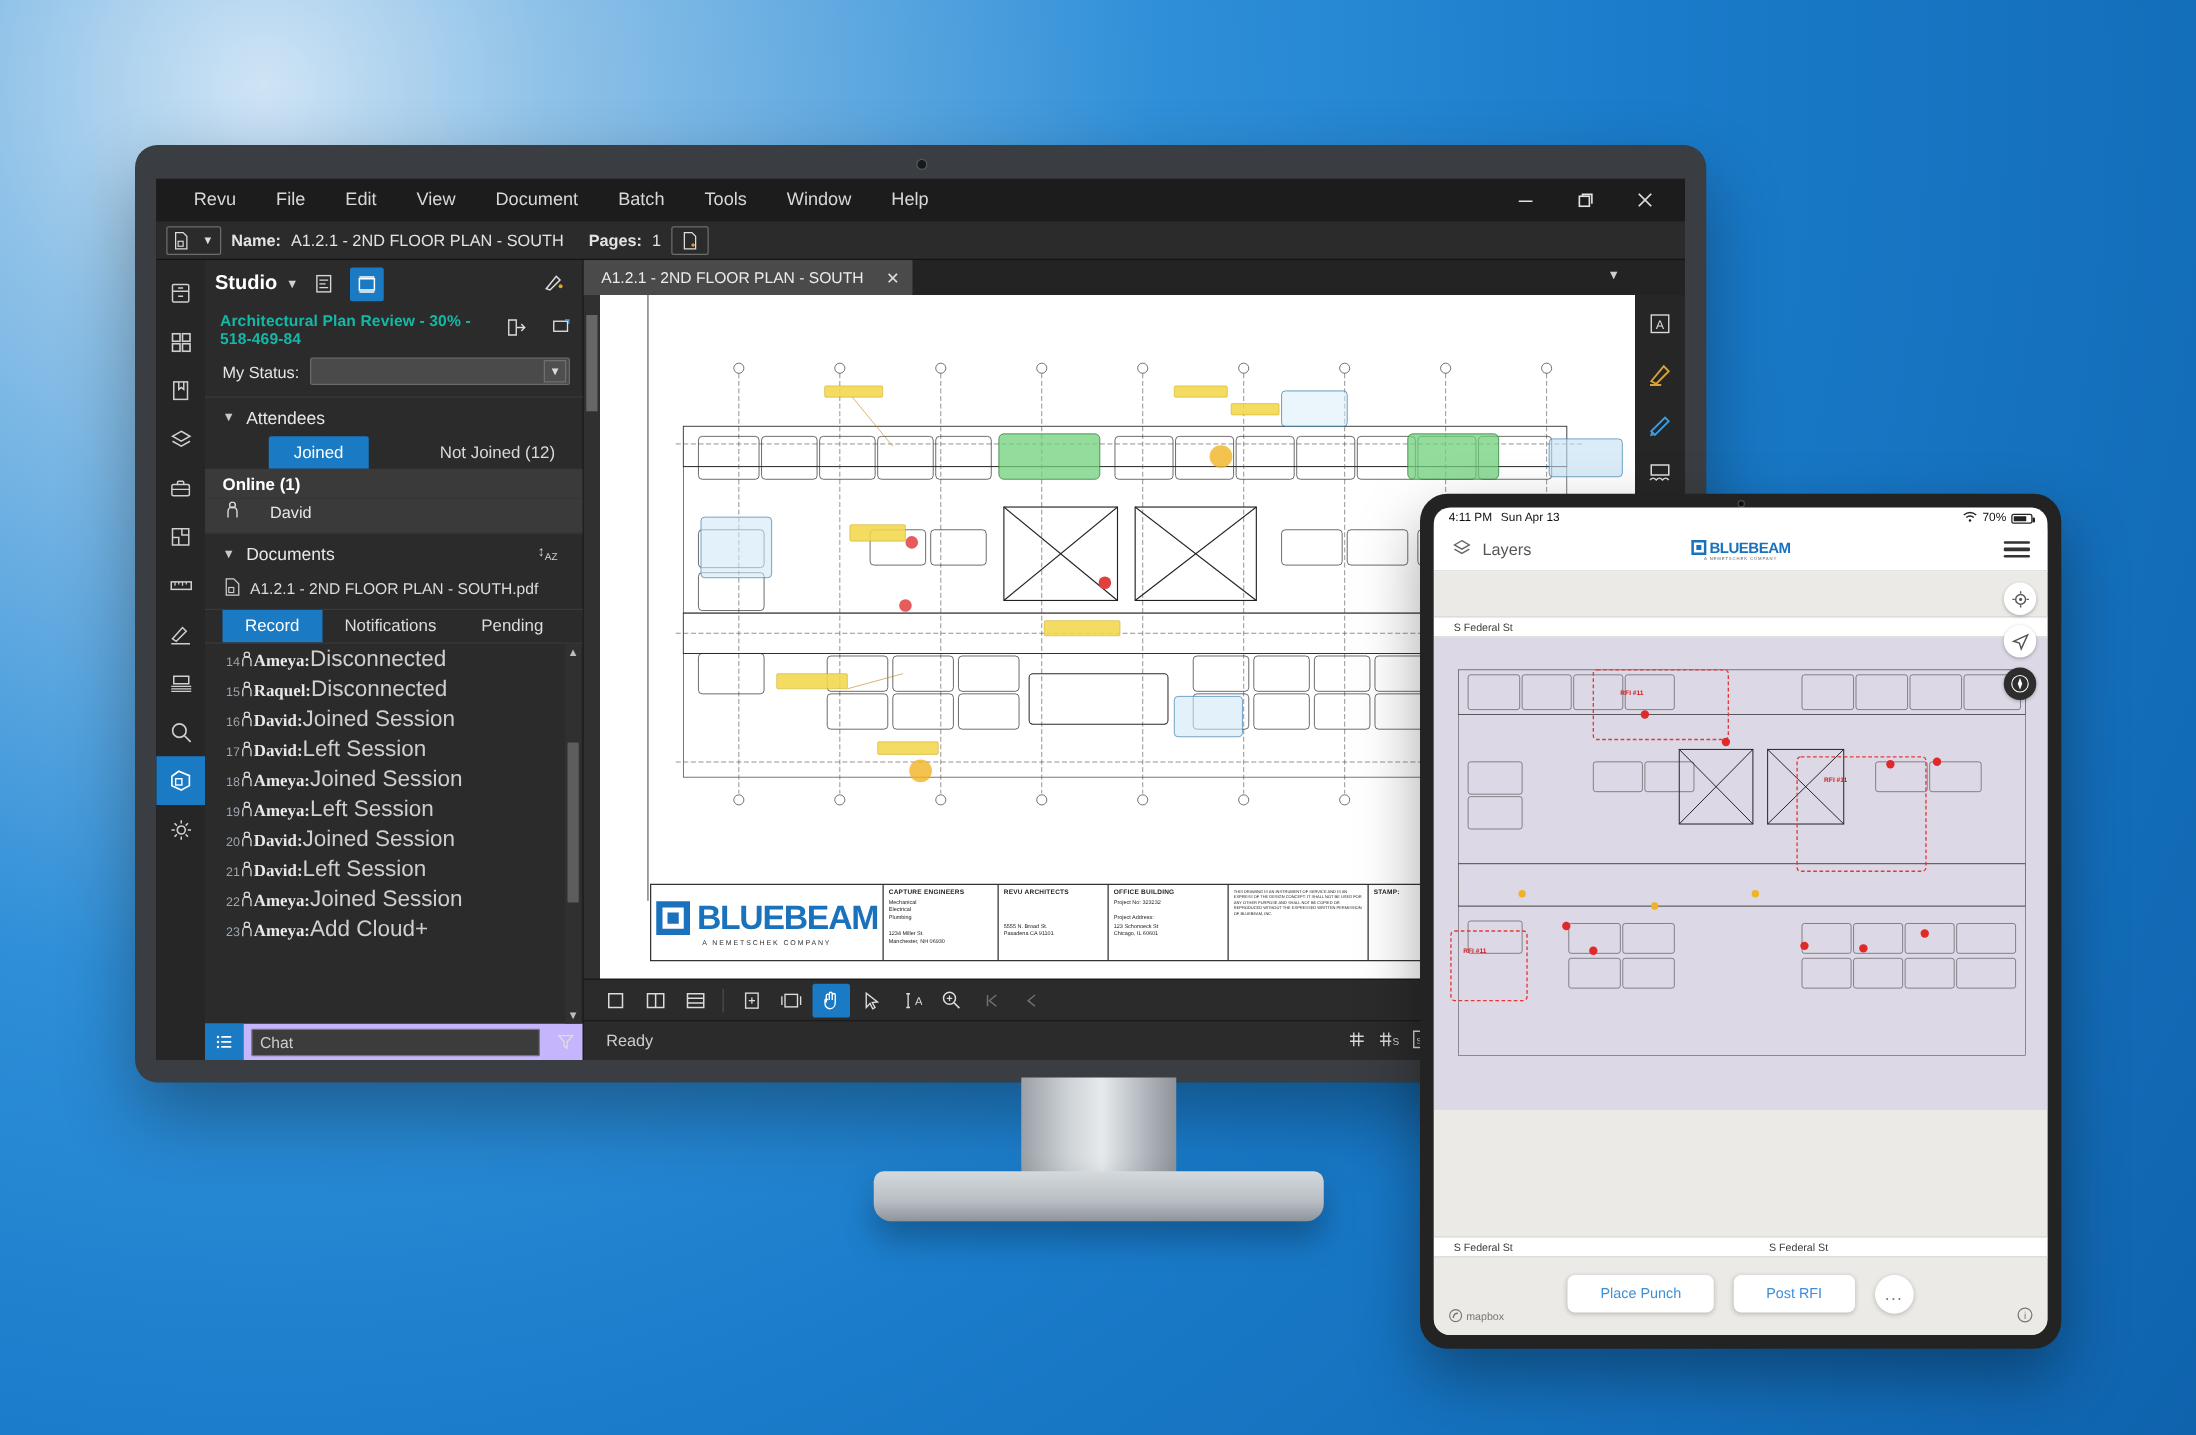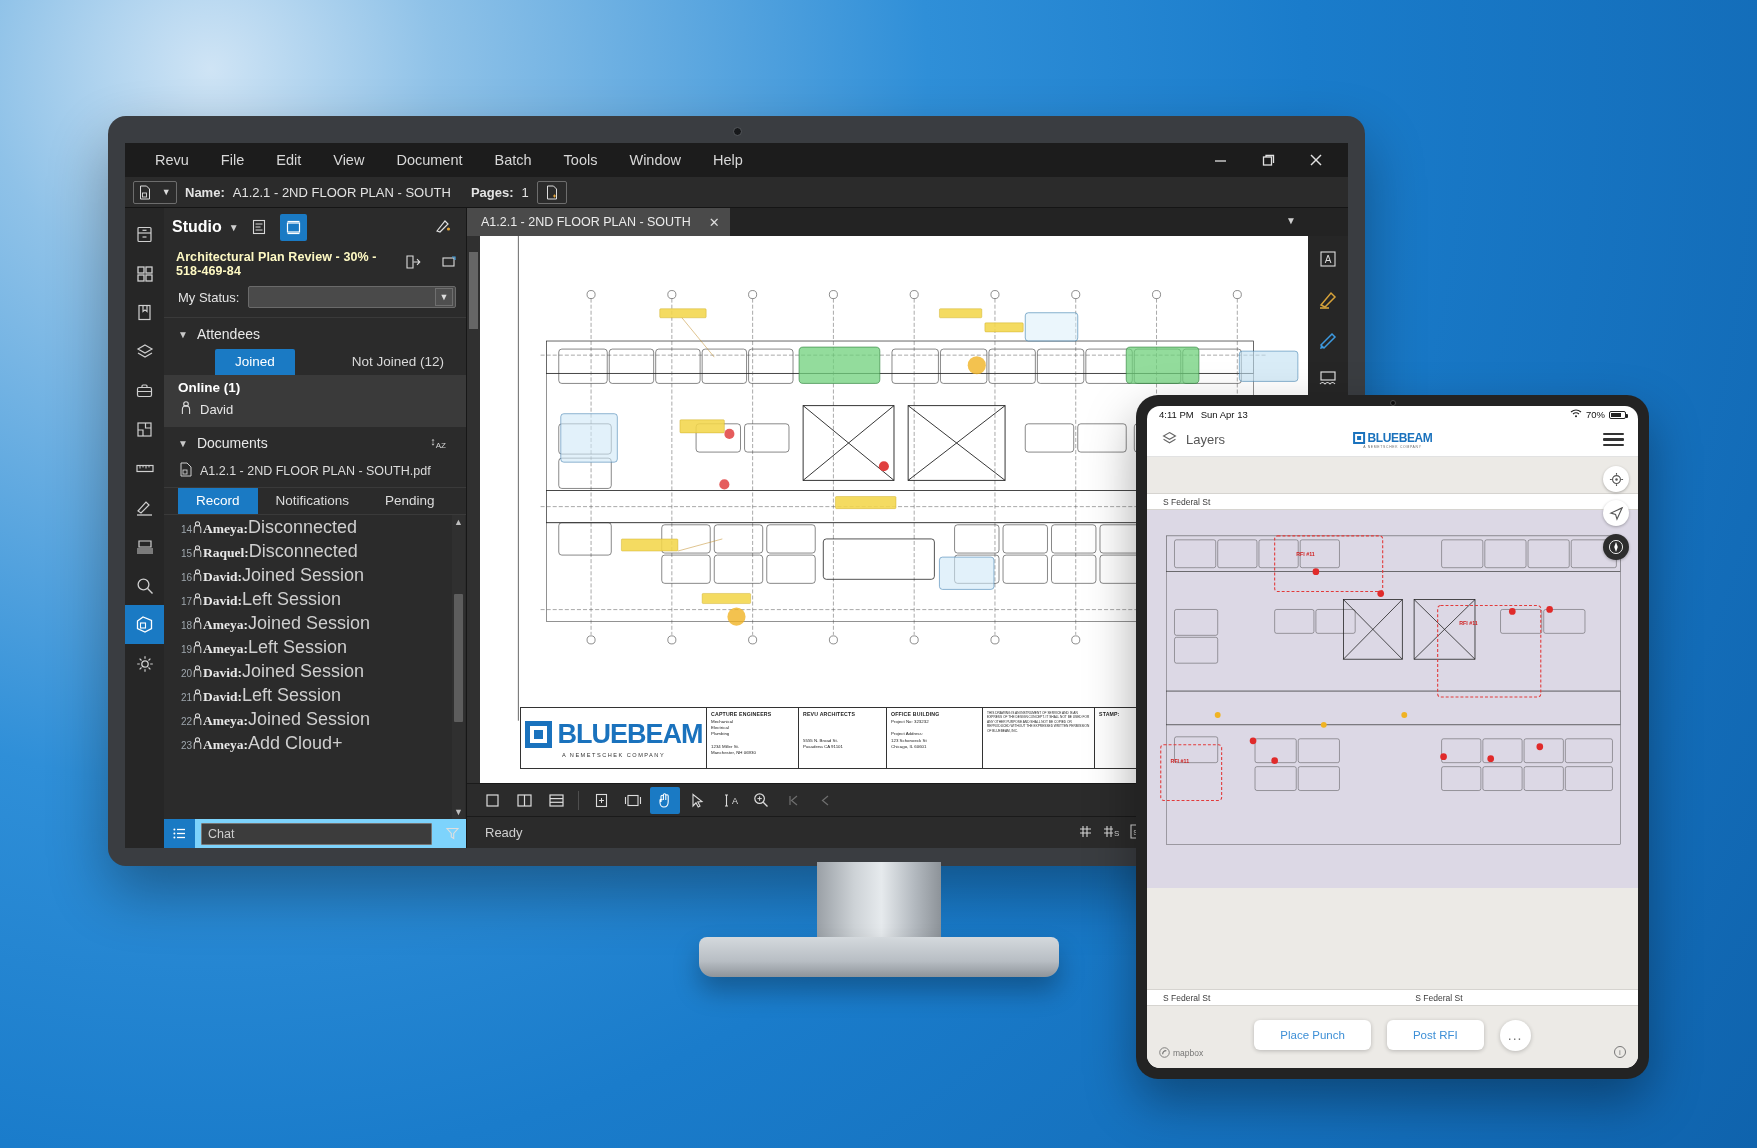--- a/index.html
+++ b/index.html
@@ -85,21 +85,21 @@
   .studiohead{
     height:38px; display:flex; align-items:center; gap:7px; padding:0 8px; color:#fff;
   }
   .studiohead .title{ font-size:16px; font-weight:bold; }
   .sqbtn{
     width:27px; height:27px; display:flex; align-items:center; justify-content:center;
     color:#d7d7d7; border-radius:2px;
   }
   .sqbtn.active{ background:#1a7ac4; color:#fff; }
   .sessionrow{
-    display:flex; align-items:center; gap:20px; padding:4px 8px 6px 12px; color:#fef9c3;
+    display:flex; align-items:center; gap:20px; padding:4px 8px 6px 12px; color:#14b8a6;
   }
   .sessionrow .sname{ font-size:12.5px; font-weight:bold; letter-spacing:.1px;}
   .statusrow{ display:flex; align-items:center; gap:9px; padding:2px 10px 9px 14px; }
   .statusrow label{ color:#e4e4e4; font-size:13px; }
   .statusinput{
     flex:1; height:22px; background:#4a4a4a; border:1px solid #6a6a6a; border-radius:2px;
     display:flex; align-items:center; justify-content:flex-end; padding-right:2px;
   }
   .dropcap{
     width:18px; height:18px; background:#4f4f4f; border:1px solid #6f6f6f;
@@ -113,21 +113,21 @@
   .tabsrow{ display:flex; align-items:flex-end; padding-left:14px; gap:0; }
   .tabpill{
     font-size:13.5px; color:#d9d9d9; padding:5px 20px 6px; border-radius:2px 2px 0 0;margin-left:37px;
   }
   .tabpill.active{ background:#1a7ac4; color:#fff; }
   .onlinehdr{
     background:#3a3a3a; color:#fff; font-weight:bold; font-size:13.5px;
     padding:5px 0 4px 14px;
   }
   .userrow{
-    background:#3a3a3a; display:flex; align-items:center; gap:8px;
+    background:#3a3a3a; display:flex; align-items:center; gap:24px;
     padding:2px 0 8px 16px; color:#e6e6e6; font-size:13px;
   }
   .docrow{
     display:flex; align-items:center; gap:8px; padding:4px 0 7px 16px;
     color:#dcdcdc; font-size:12.5px;
   }
   .rectabs{
     display:flex; background:#2b2b2b; border-top:1px solid #3a3a3a; padding-left:14px;
   }
   .rectab{ font-size:13.5px; color:#dcdcdc; padding:5px 18px 6px; }
@@ -143,21 +143,21 @@
   .recitem .num{ color:#9ea6ad; font-size:10px; width:14px; text-align:right; }
   .recitem .ava{ color:#dcdcdc; font-size:12px; transform:translateY(1px); }
   .recitem .who{ font-weight:bold;font-family:Liberation Serif, serif; }
   .recitem .what{ color:#cfcfcf; font-size:18px; }
   .vscroll{
     position:absolute; right:1px; top:0; bottom:0; width:13px; background:#303030;
     display:flex; flex-direction:column; align-items:center; justify-content:space-between;
   }
   .vscroll .arw{ color:#bdbdbd; font-size:9px; padding:2px 0; }
   .vscroll .thumb{ position:absolute; top:26%; height:42%; width:9px; background:#5d5d5d; border-radius:1px;}
-  .chatrow{ display:flex; align-items:center; height:29px; background:#7dd3fc; }
+  .chatrow{ display:flex; align-items:center; height:29px; background:#c4b5fd; }
   .chatbtn{ width:31px; height:29px; background:#1a7ac4; color:#fff; display:flex; align-items:center; justify-content:center; }
   .chatinput{
     flex:1; height:22px; margin:0 6px; background:#3c3c3c; border:1px solid #767676;
     color:#cdcdcd; font-size:12.5px; line-height:20px; padding-left:6px; border-radius:1px;
   }
   .chaticon{ width:28px; color:#dedede; display:flex; align-items:center; justify-content:center;}
   
   .docarea{ flex:1 1 auto; display:flex; flex-direction:column; min-width:0; background:#232323;}
   .tabstrip{ height:28px; display:flex; align-items:stretch; background:#232323; position:relative;}
   .doctab{

